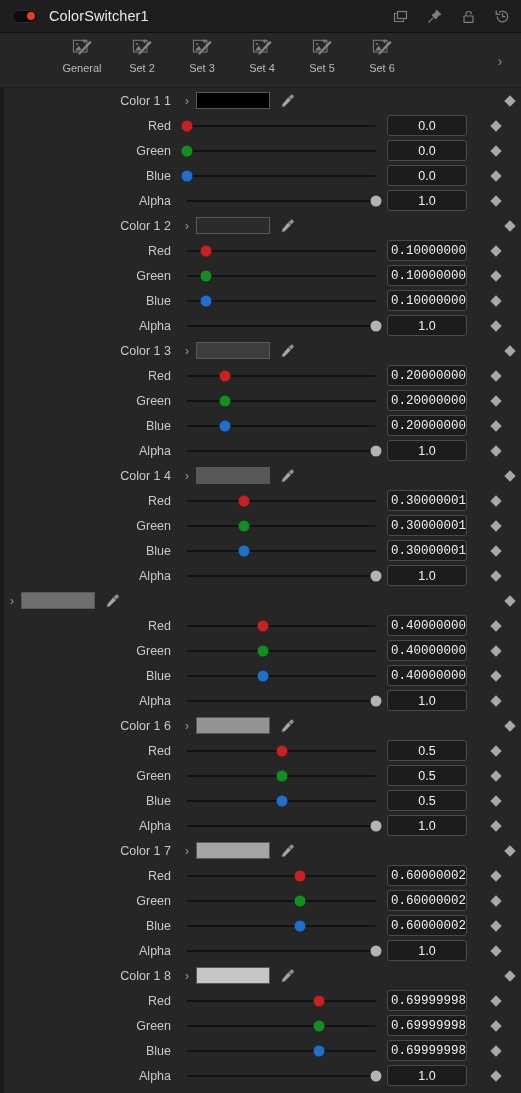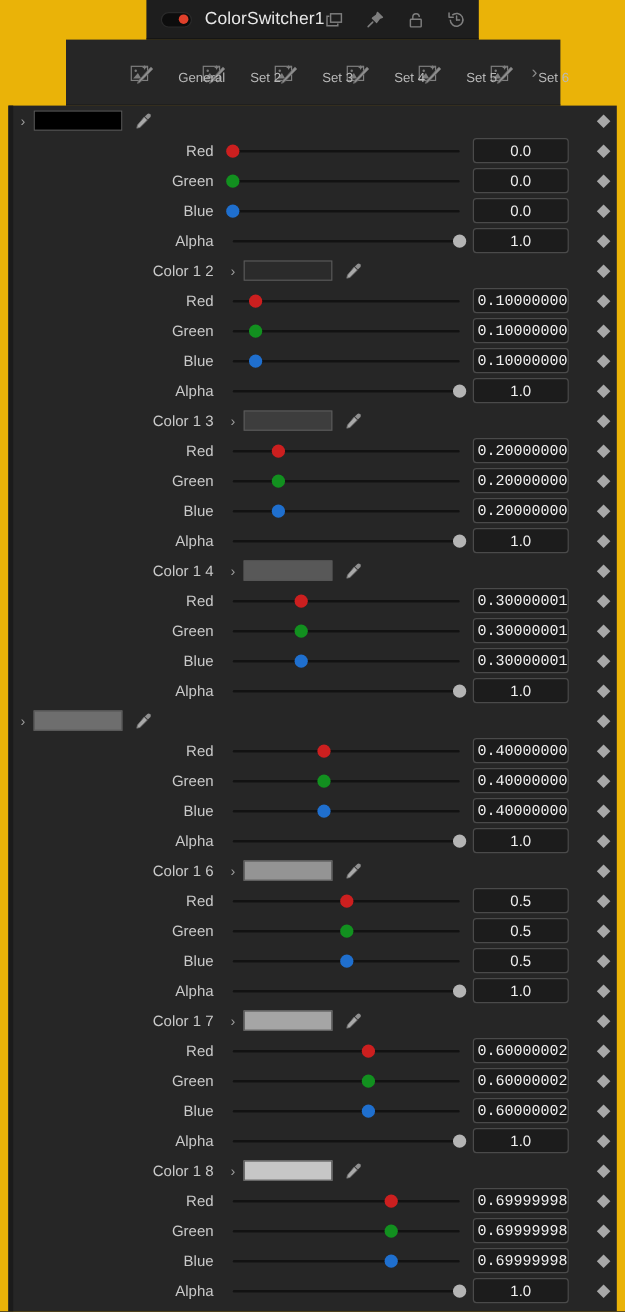--- a/index.html
+++ b/index.html
@@ -5,22 +5,22 @@
   * { box-sizing: border-box; margin: 0; padding: 0; }
   html, body {
     width: 521px; height: 1093px;
     background: #262626;
     font-family: "Liberation Sans", sans-serif;
     overflow: hidden;
   }
   #app {
     position: relative;
     width: 521px; height: 1093px;
-    background: #eab308;
-    display: flex; flex-direction: column; align-items: center;
+    background: #c4b5fd;
+    display: flex; flex-direction: column;
   }
 
   
   .titlebar {
     height: 33px; flex: 0 0 33px;
     background: #1e1e1e;
     display: flex; align-items: center;
     padding: 0 10px 0 12px;
     border-bottom: 1px solid #111;
   }
@@ -50,26 +50,25 @@
   .tabbar {
     height: 55px; flex: 0 0 55px;
     background: #262626;
     display: flex; align-items: stretch;
     border-bottom: 1px solid #1b1b1b;
     position: relative;
     padding-left: 52px;
   }
   .tab {
     width: 60px; flex: 0 0 60px;
-    display: flex; flex-direction: row;
+    display: flex; flex-direction: column;
     align-items: center; justify-content: flex-start;
     padding-top: 5px;
     position: relative;
     cursor: default;
-    gap: 20px;
   }
   .tab .tab-icon { width: 22px; height: 19px; display: block; opacity: .62; }
   .tab .tab-label {
     margin-top: 5px;
     font-size: 11px; color: #b9b9b9; white-space: nowrap;
   }
   .tab.active .tab-icon { opacity: 1; }
   .tab.active .tab-label { color: #fff; }
   .tab.active::after {
     content: ""; position: absolute;
@@ -278,20 +277,21 @@
     <path d="M14.8 1.2 l.7 1.7 1.7 .7 -1.7 .7 -.7 1.7 -.7 -1.7 -1.7 -.7 1.7 -.7 Z" fill="#b4b4b4"></path>
   </svg>
         </span>
         <span class="tab-label">Set 6</span>
       </div>
       <div class="tab-overflow">›</div>
   </div>
 
   <div class="params" id="params">
       <div class="row">
+        <div class="lbl">Color 1 1</div>
         <div class="chev">›</div>
         <div class="swatch" style="background: rgb(0, 0, 0);"></div>
         <div class="eyedropper">
   <svg width="15" height="15" viewBox="0 0 15 15">
     <path d="M10.8 1.9 a1.9 1.9 0 0 1 2.6 2.6 L11.3 6.6 L8.7 4.0 Z" fill="#b8b8b8"></path>
     <path d="M8.2 4.5 L10.8 7.1 L4.6 13.2 L2.0 13.8 L2.6 11.2 Z" fill="#dcdcdc" stroke="#8e8e8e" stroke-width="0.7" stroke-linejoin="round"></path>
   </svg>
         </div>
         <div style="flex:1 1 auto"></div>
         <div class="valfield-spacer"></div>

